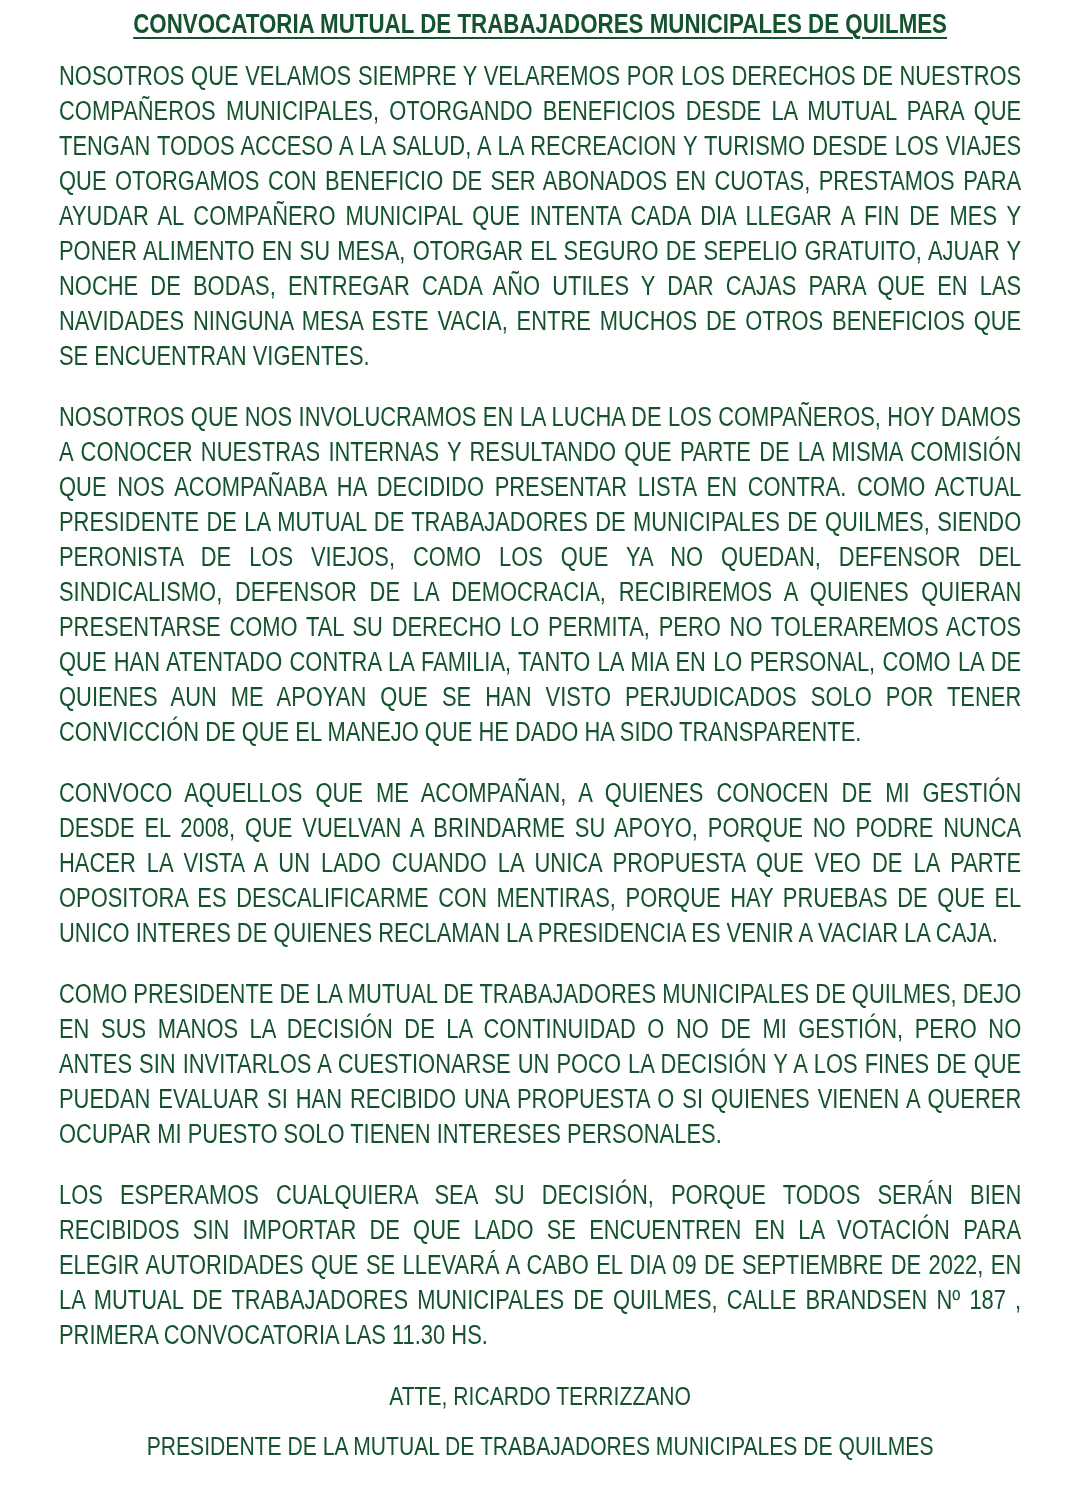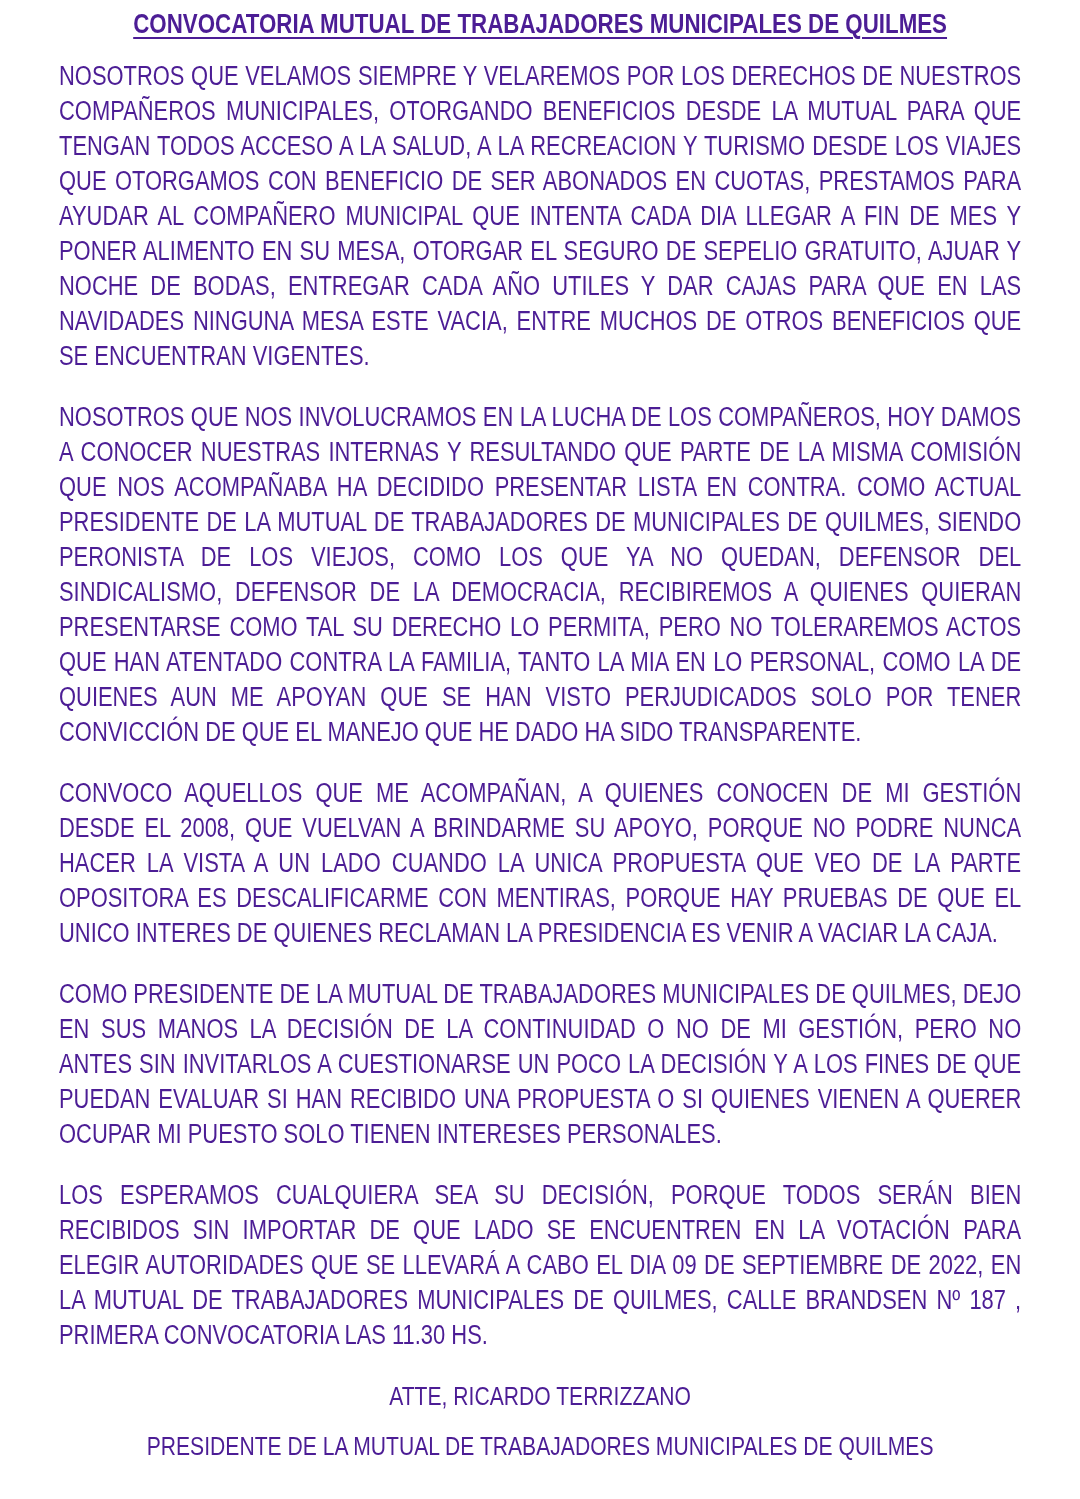--- a/index.html
+++ b/index.html
@@ -6,21 +6,21 @@
     margin: 0;
     padding: 0;
     background: #ffffff;
     overflow: hidden;
   }
   .page {
     position: relative;
     width: 1080px;
     height: 1499px;
     background: #ffffff;
-    color: #4c1d95;
+    color: #14532d;
     font-family: "Liberation Sans", sans-serif;
     padding: 6px 16px 0 59px;
     box-sizing: border-box;
     overflow: hidden;
   }
   
   .squish {
     width: 1185px;
     transform: scaleX(0.812);
     transform-origin: 0 0;

